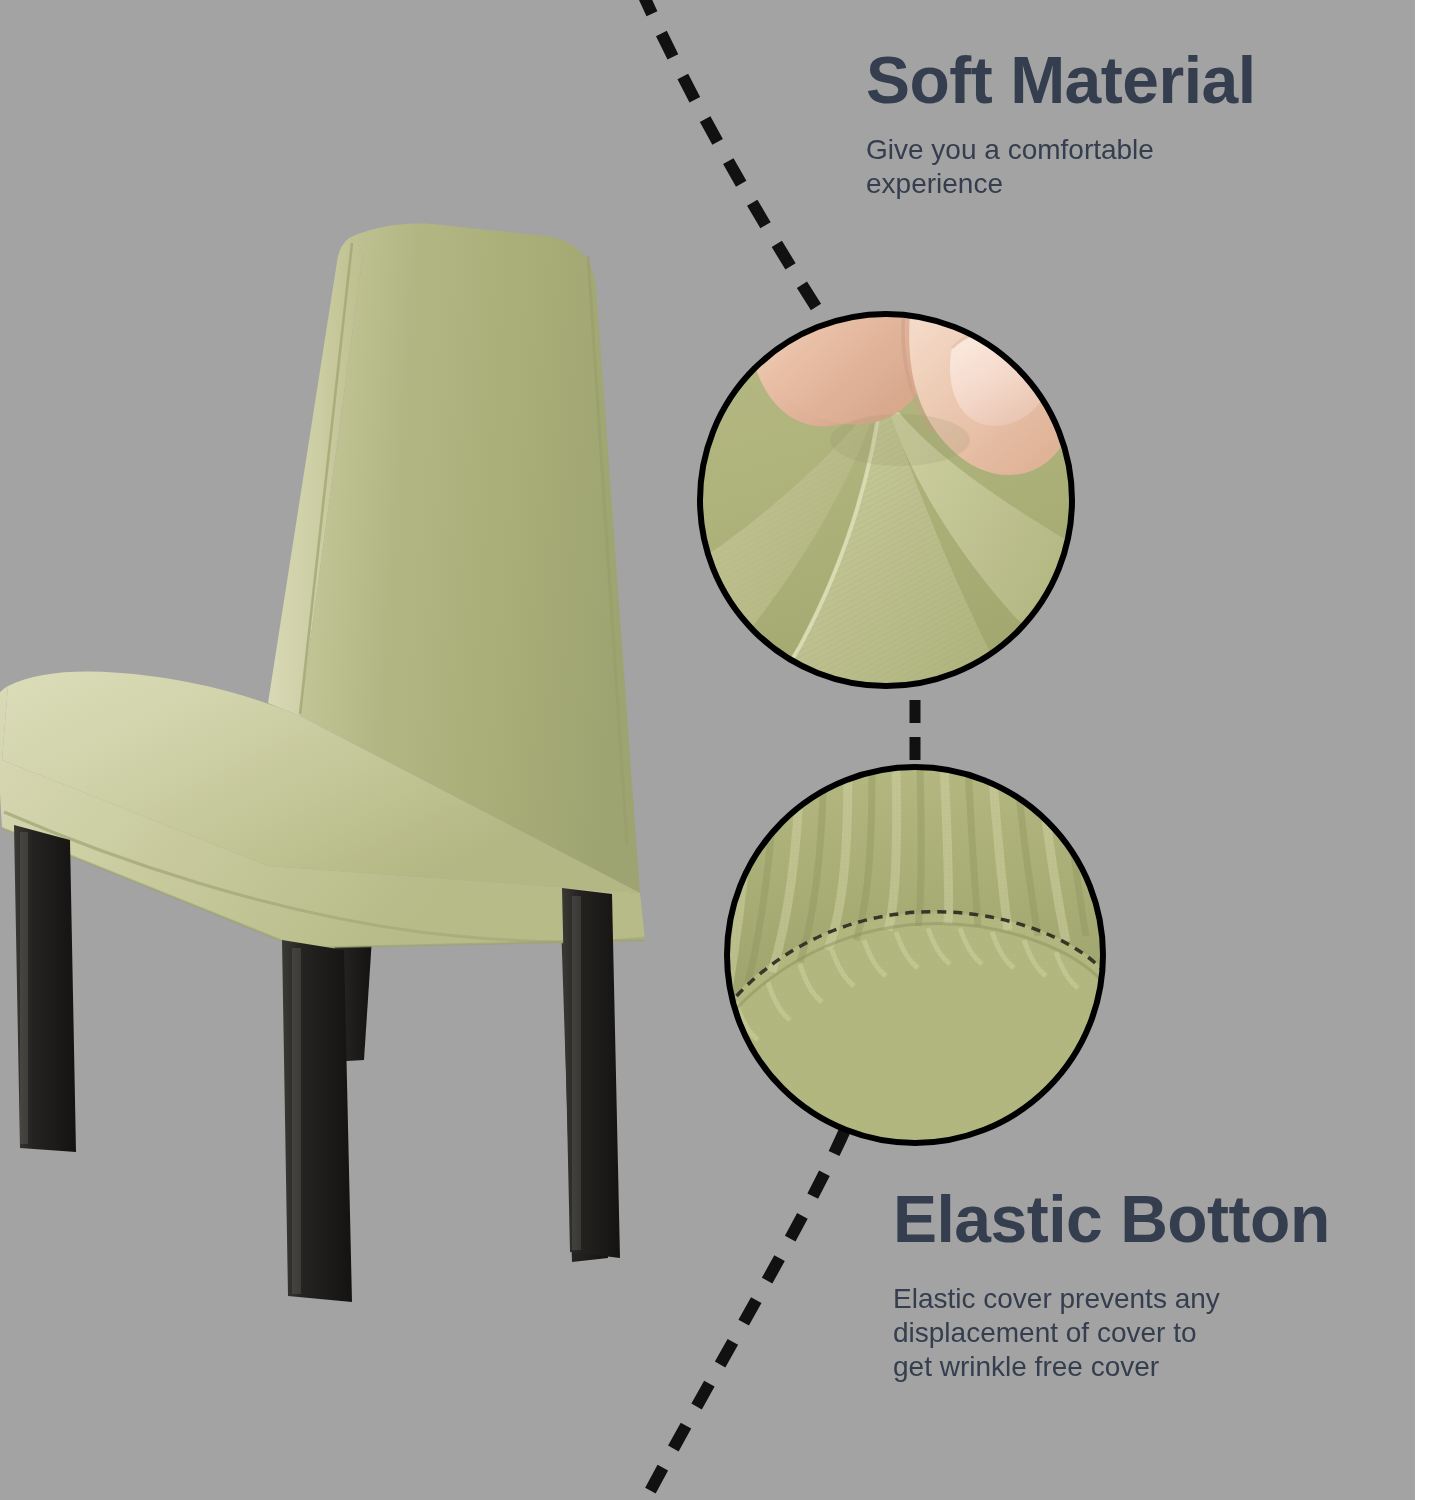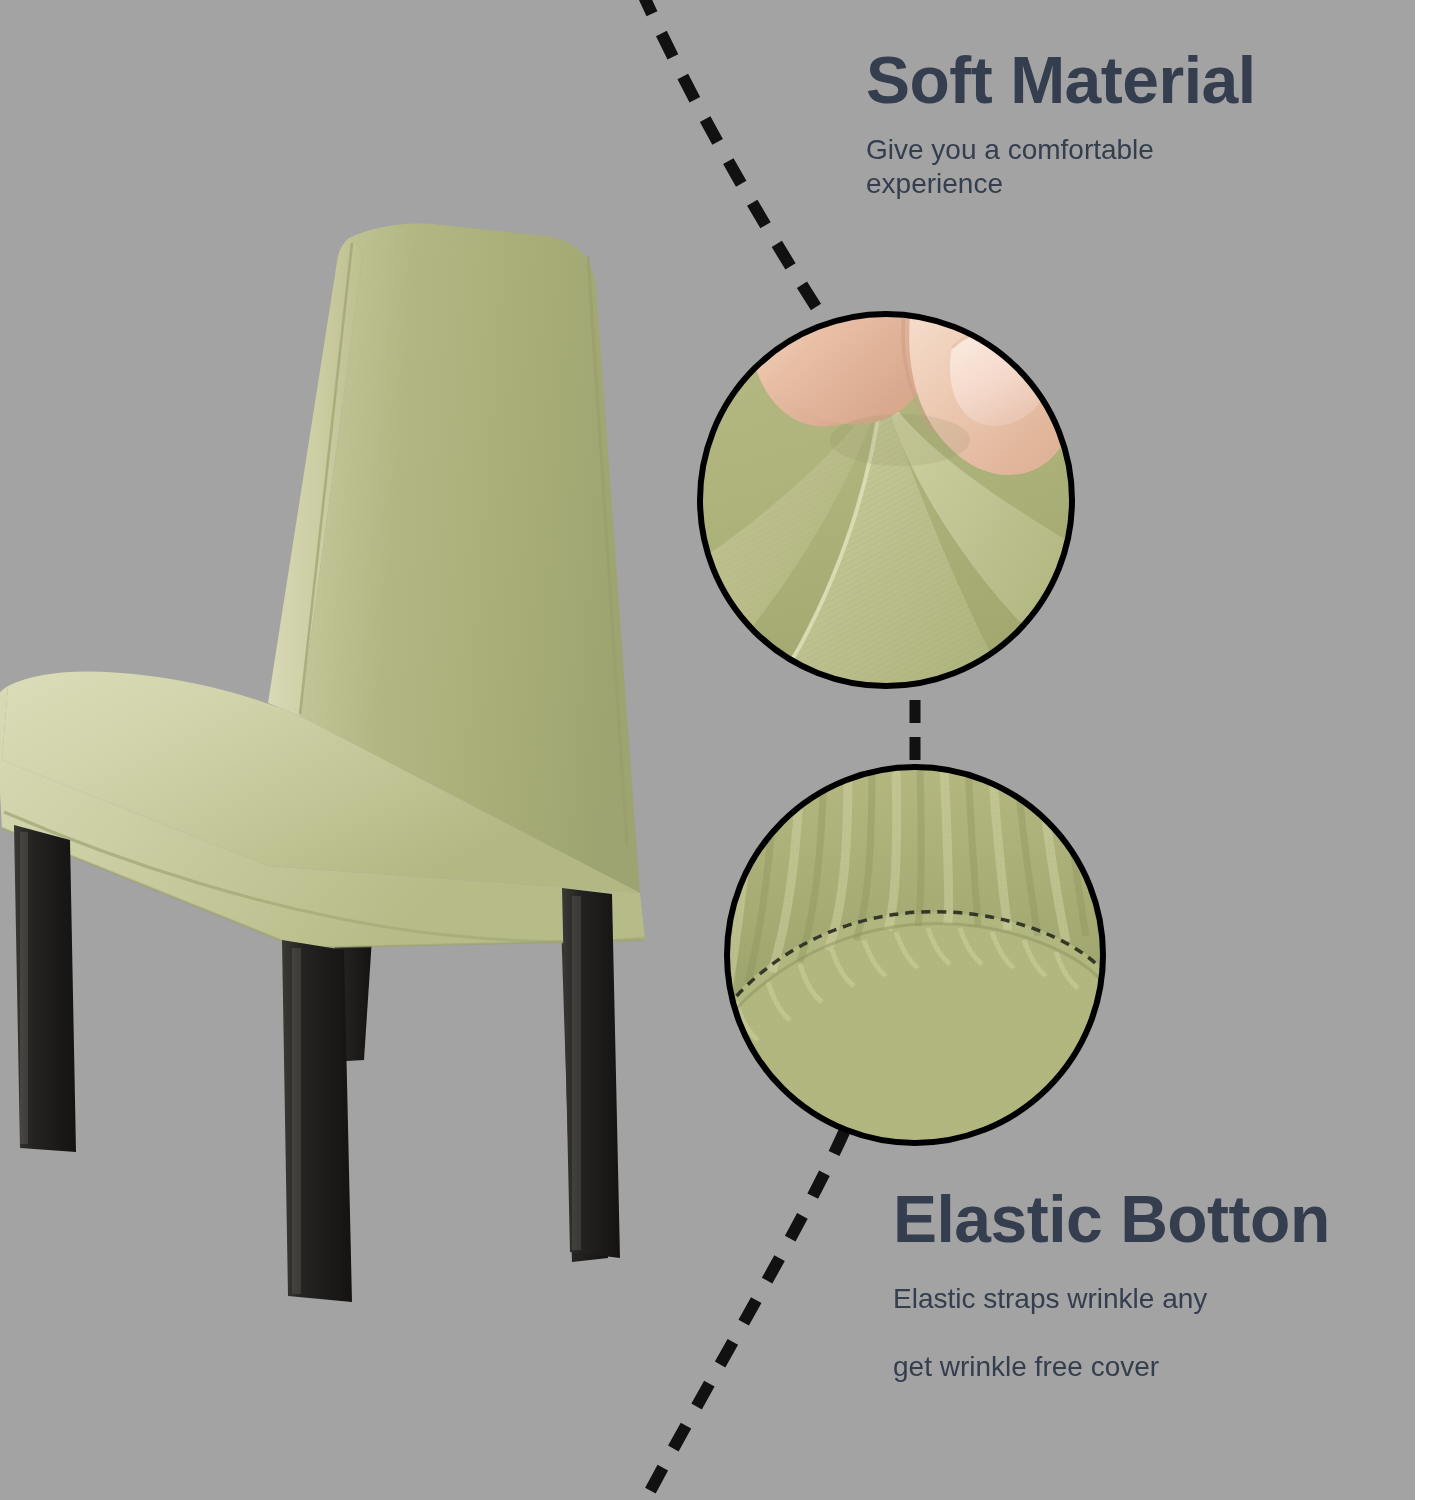--- a/index.html
+++ b/index.html
@@ -332,19 +332,19 @@
     <h2 class="feature-title">Soft Material</h2>
     <p class="feature-body">
       <span>Give you a comfortable</span><br>
       <span>experience</span>
     </p>
   </div>
 
   <div class="text-block" id="block-elastic-bottom">
     <h2 class="feature-title">Elastic Botton</h2>
     <p class="feature-body">
-      <span>Elastic straps wrinkle any</span><br>
-      <br>
+      <span>Elastic cover prevents any</span><br>
+      <span>displacement of cover to</span><br>
       <span>get wrinkle free cover</span>
     </p>
   </div>
 
 </div>
 
 </body></html>

